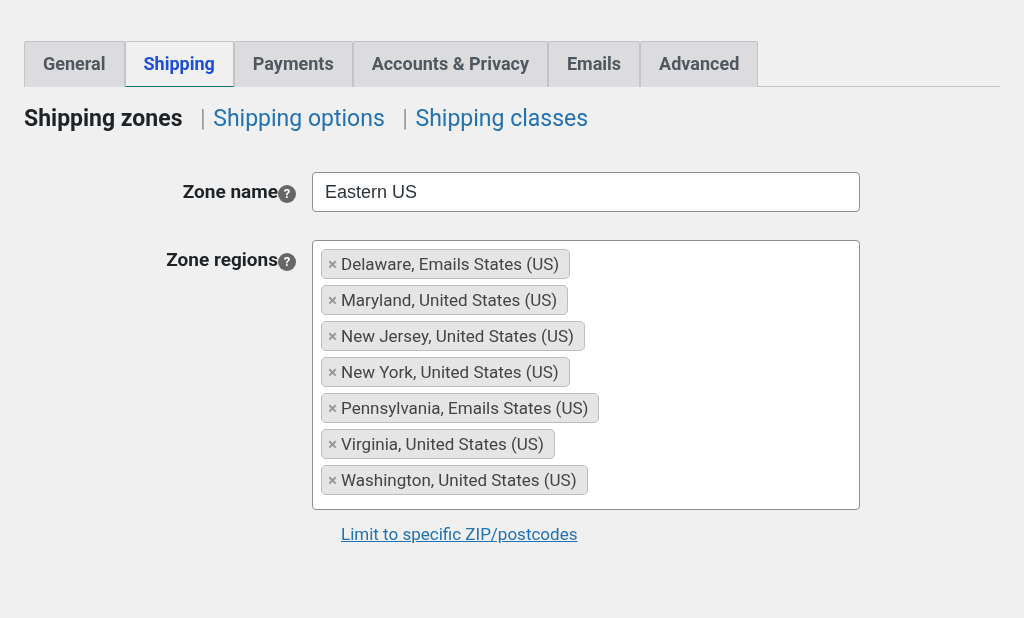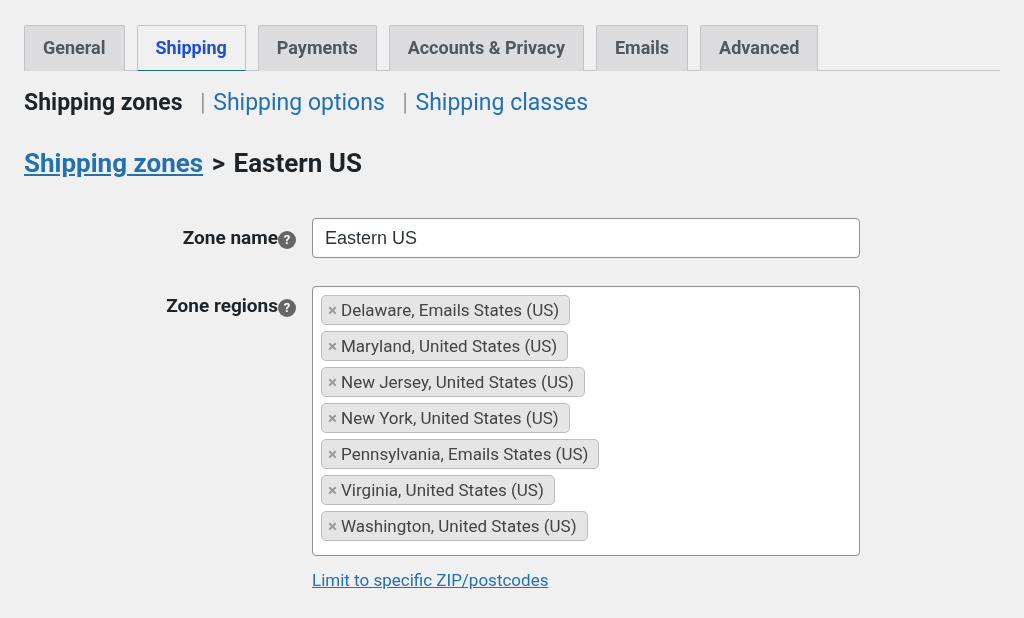--- a/index.html
+++ b/index.html
@@ -11,22 +11,22 @@
     width: 1024px;
     height: 618px;
     overflow: hidden;
   }
   .wrap {
     padding: 0 24px;
   }
   
   .nav-tabs {
     display: flex;
-    gap: 12px;
-    padding-top: 24px;
+    gap: 0;
+    padding-top: 40px;
     border-bottom: 1px solid #c3c4c7;
   }
   .nav-tab {
     background: #dcdcde;
     border: 1px solid #c3c4c7;
     border-bottom: none;
     color: #50575e;
     font-weight: 700;
     font-size: 18px;
     padding: 11px 18px 12px;
@@ -147,20 +147,21 @@
     cursor: pointer;
     line-height: 1;
   }
   .limit-link {
     display: inline-block;
     margin-top: 14px;
     color: #2271b1;
     font-size: 17px;
     text-decoration: underline;
     font-weight: 400;
+    margin-left: 29px;
   }
   
   .tag { flex: 0 0 auto; }
   .tag-row { width: 100%; display: flex; }
 </style>
 </head>
 <body>
 
 <div class="wrap">
 
@@ -174,25 +175,20 @@
   </div>
 
   <div class="subsub">
     <span>Shipping zones</span>
     <span class="sep">&nbsp;|</span>
     <a href="#">Shipping options</a>
     <span class="sep">&nbsp;|</span>
     <a href="#">Shipping classes</a>
   </div>
 
-  <h2 class="crumb">
-    <a href="#">Shipping zones</a>
-    <span class="sep">&gt;</span>
-    <span>Eastern US</span>
-  </h2>
 
   <table class="form-table">
     <tbody>
         <tr>
       <th>Zone name</th>
       <td class="help">
         <span class="help-icon">?</span>
       </td>
       <td class="field">
         <input type="text" class="text-input" value="Eastern US" style="">

